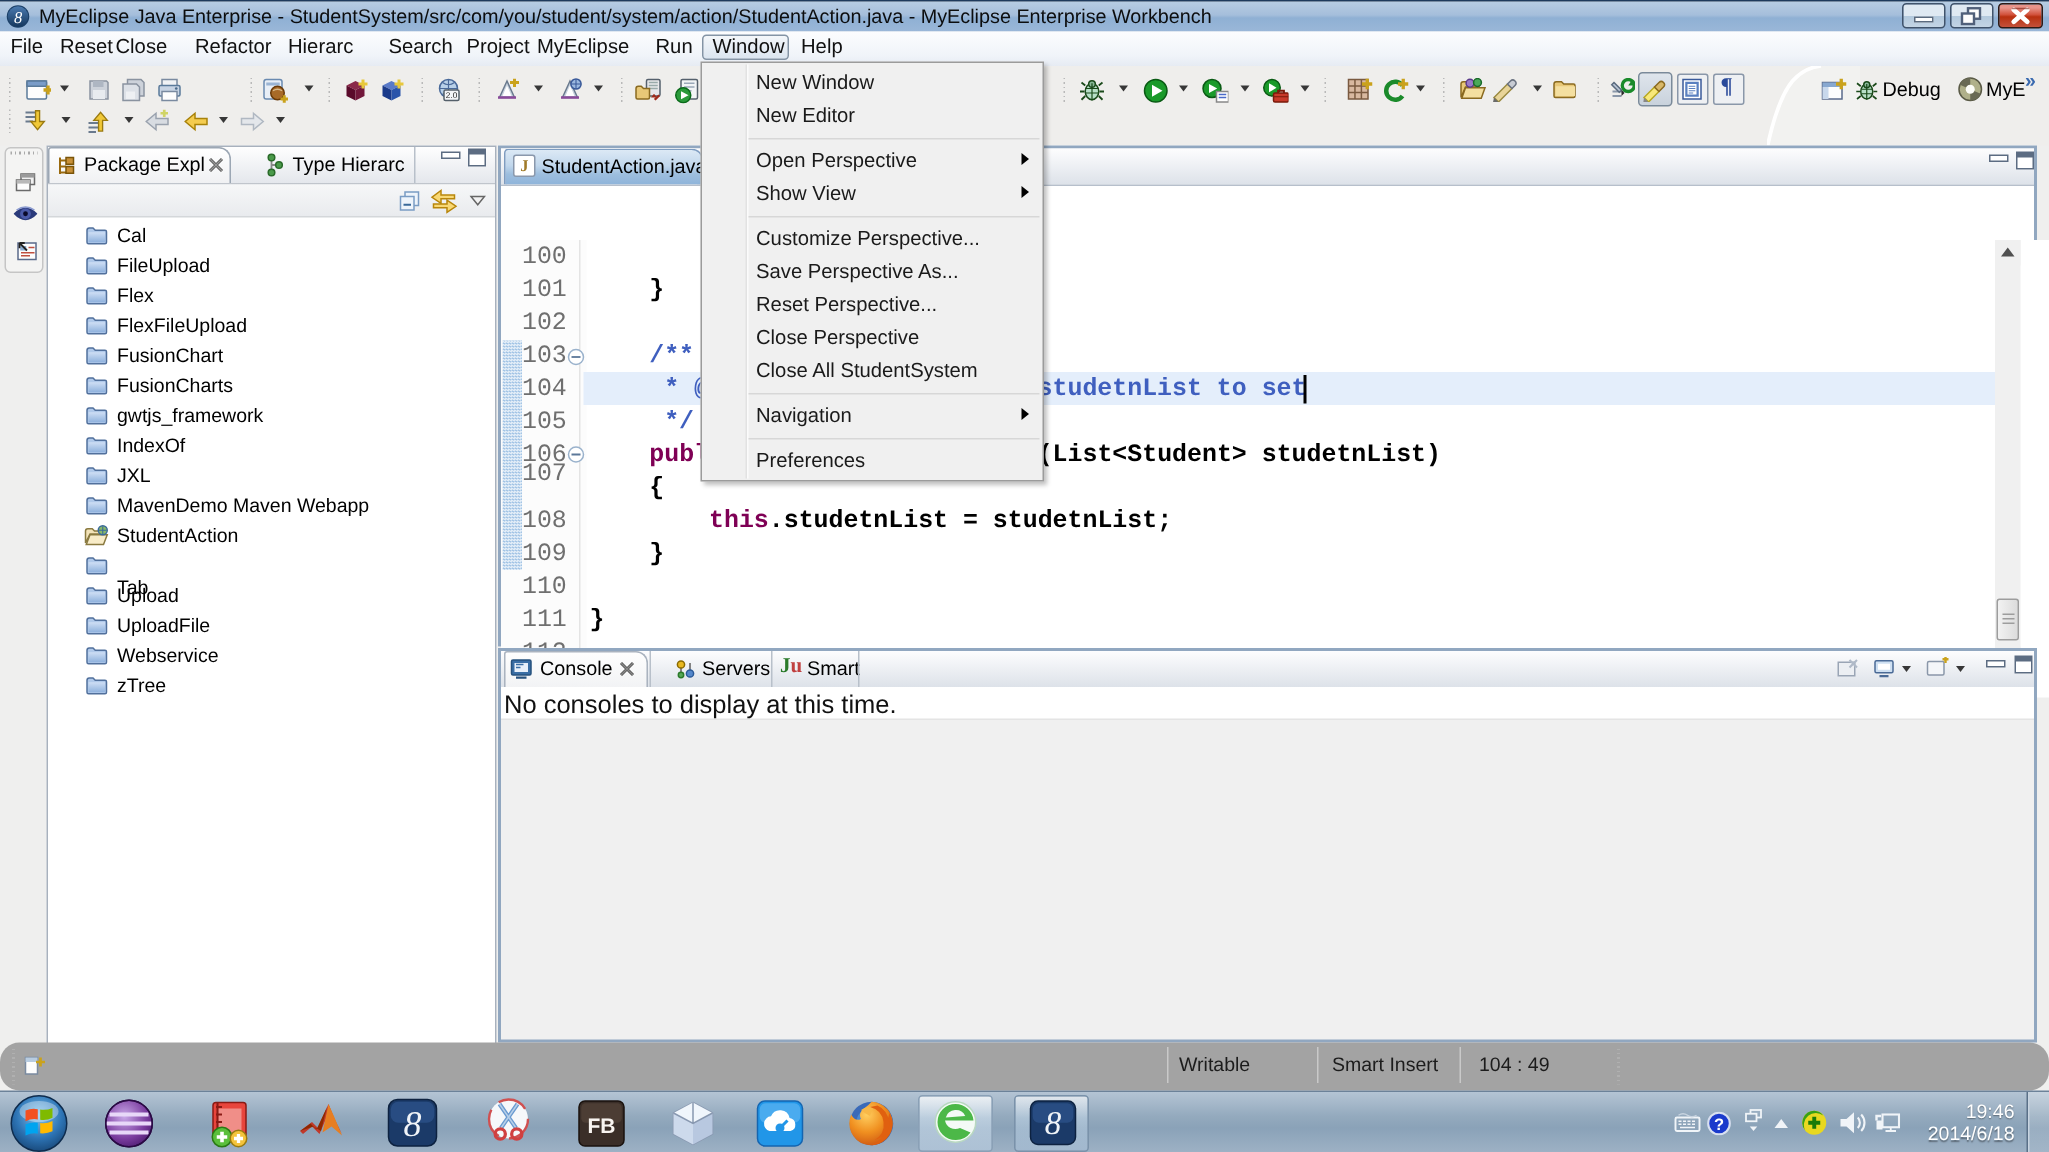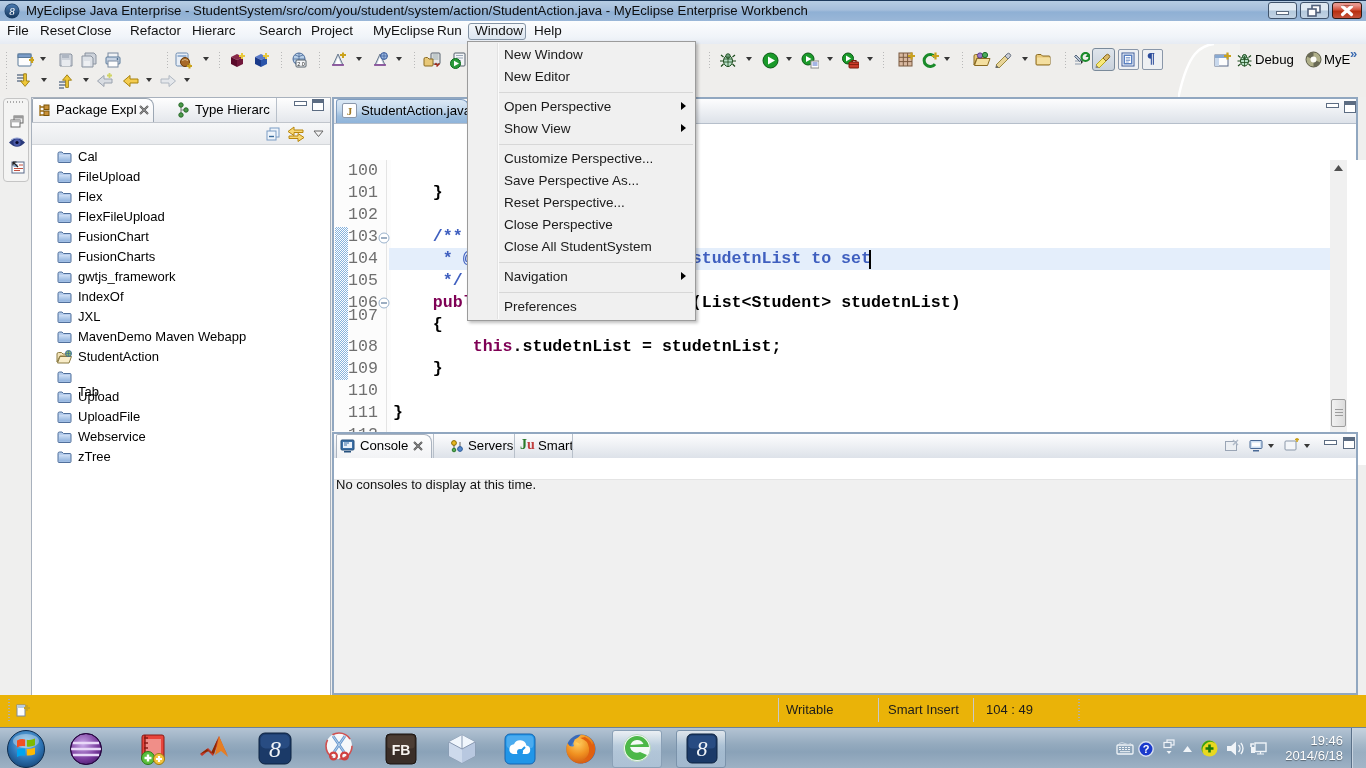--- a/index.html
+++ b/index.html
@@ -47,21 +47,21 @@
   .lnum { position:absolute; left:14px; width:46px; height:22px; line-height:22px; text-align:left;
     font-family:"Liberation Mono", monospace; font-size:16.6px; color:#6f6f6f; }
   .kw { color:#7f0055; }
   .jdoc { color:#3f5fbf; }
   
   #console { position:absolute; left:332px; top:432px; width:1026px; height:263px;
     background:#f0f0f0; border:2px solid #91a7c0; }
   #con-tabrow { position:absolute; left:0; top:0; width:1022px; height:25px;
     background:linear-gradient(#fdfdfe,#dde2e9); border-bottom:1px solid #b6bfcb; }
   
-  #statusbar { position:absolute; left:0; top:695px; width:1366px; height:32px; background:#eab308; }
+  #statusbar { position:absolute; left:0; top:695px; width:1366px; height:32px; background:#a3a3a3;border-radius:13px; }
   .st-sep { position:absolute; top:3px; width:1px; height:24px; background:#c9c9c9; }
   .st-text { position:absolute; top:7px; font-size:13px; color:#1c1c1c; white-space:nowrap; }
   
   #taskbar { position:absolute; left:0; top:727px; width:1366px; height:41px;
     background:linear-gradient(#b4c4d4, #94aabe 40%, #8aa2b8 60%, #9db1c4); border-top:1px solid #6c8299; }
   
   #dropdown { position:absolute; left:467px; top:41px; width:229px; height:280px;
     background:#f0f0f0; border:1px solid #9b9b9b; box-shadow:2px 2px 3px rgba(0,0,0,0.25); }
   .dd-item { position:absolute; left:36px; font-size:13.5px; color:#1a1a1a; height:22px; line-height:22px; white-space:nowrap; }
   .dd-sep { position:absolute; left:31px; width:194px; height:1px; background:#d7d7d7; }
@@ -107,21 +107,21 @@
 </div>
 <div id="menubar"></div>
 <div id="win-press"></div>
 <div class="menuitem" style="left:7px">File</div>
 <div class="menuitem" style="left:40px">Reset</div>
 <div class="menuitem" style="left:77px">Close</div>
 <div class="menuitem" style="left:130px">Refactor</div>
 <div class="menuitem" style="left:192px">Hierarc</div>
 <div class="menuitem" style="left:259px">Search</div>
 <div class="menuitem" style="left:311px">Project</div>
-<div class="menuitem" style="left:373px">MyEclipse</div>
+<div class="menuitem" style="left:358px">MyEclipse</div>
 <div class="menuitem" style="left:437px">Run</div>
 <div class="menuitem" style="left:475px">Window</div>
 <div class="menuitem" style="left:534px">Help</div>
 <div id="toolbar">
   <div class="tsep" style="left:5px;top:8px"></div>
   <div class="tsep" style="left:166px;top:8px"></div>
   <div class="tsep" style="left:218px;top:8px"></div>
   <div class="tsep" style="left:280px;top:8px"></div>
   <div class="tsep" style="left:318px;top:8px"></div>
   <div class="tsep" style="left:413px;top:8px"></div>
@@ -601,21 +601,21 @@
     <div class="darr" style="left:934px;top:10px"></div>
     <svg class="abs" style="left:950px;top:4px" width="16" height="15" viewBox="0 0 16 15">
       <rect x="1" y="3" width="11" height="9" rx="1" fill="#f4f6f9" stroke="#8a97a9"></rect>
       <path d="M11 1.5 h4 M13 0 v4" stroke="#caa21c" stroke-width="1.6"></path>
     </svg>
     <div class="darr" style="left:970px;top:10px"></div>
     <div class="abs" style="left:990px;top:6px;width:13px;height:5px;border:1.5px solid #5c6c82;background:#fff"></div>
     <div class="abs" style="left:1009px;top:3px;width:12px;height:12px;border:1.5px solid #5c6c82;border-top:4px solid #5c6c82;background:#fff"></div>
   </div>
   <div class="abs" style="left:0;top:24px;width:1022px;height:22px;background:#fff;border-bottom:1px solid #e4e4e4">
-    <div class="abs" style="left:2px;top:19px;font-size:13px;color:#111">No consoles to display at this time.</div>
+    <div class="abs" style="left:2px;top:2px;font-size:17px;color:#111">No consoles to display at this time.</div>
   </div>
 </div>
 <div id="statusbar">
   <div class="abs" style="left:8px;top:4px;width:2px;height:24px;background-image:repeating-linear-gradient(#b0b0b0 0 1px,transparent 1px 3px)"></div>
   <svg class="abs" style="left:15px;top:7px" width="16" height="16" viewBox="0 0 16 16">
     <rect x="2" y="3" width="8" height="11" fill="#fdfdfd" stroke="#7a8aa0"></rect>
     <rect x="2" y="3" width="8" height="3" fill="#b8cce0"></rect>
     <path d="M9 6 h6 M12 3 v6" stroke="#caa21c" stroke-width="1.8"></path>
   </svg>
   <div class="st-sep" style="left:778px"></div>

